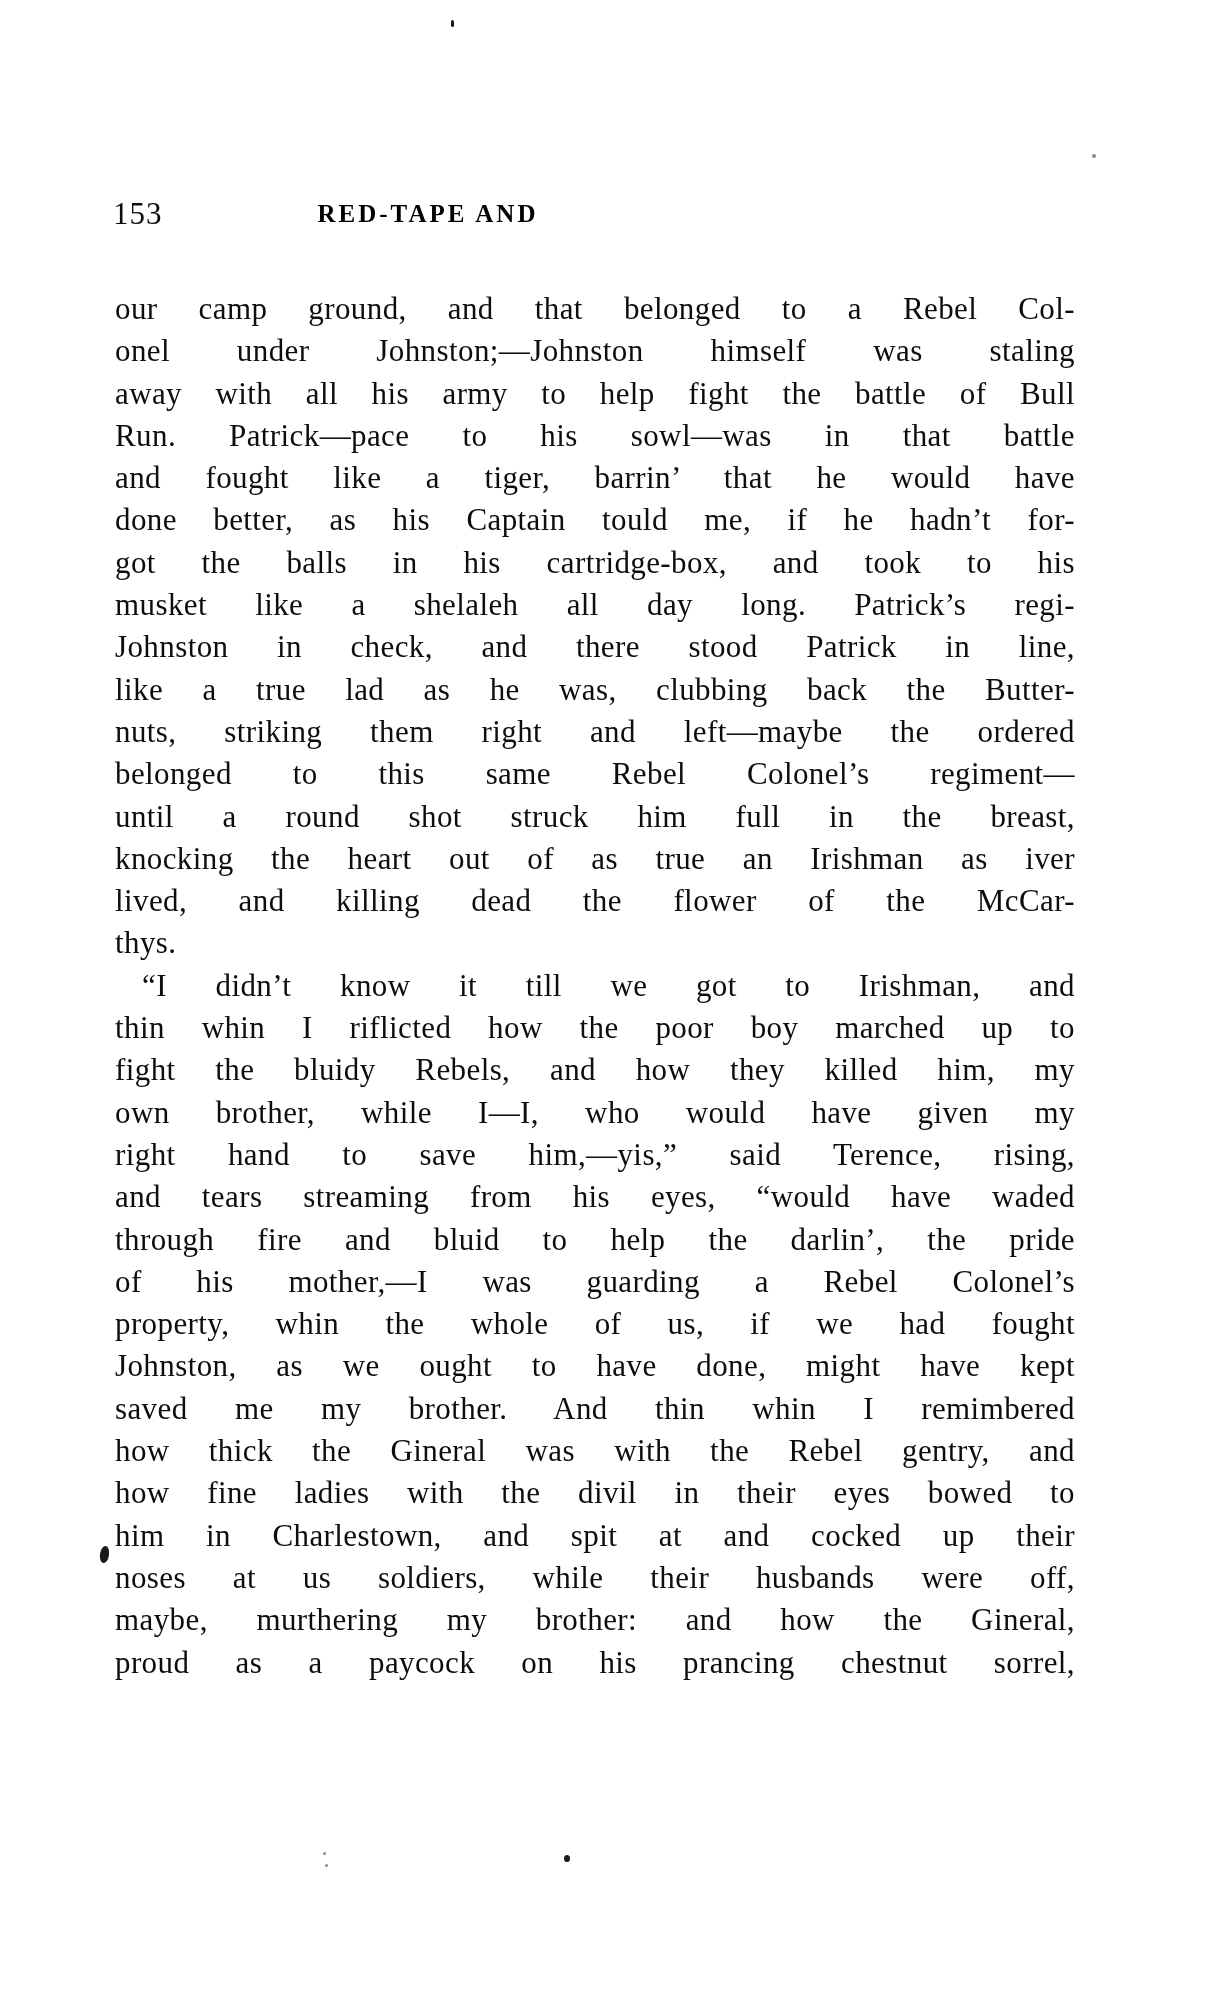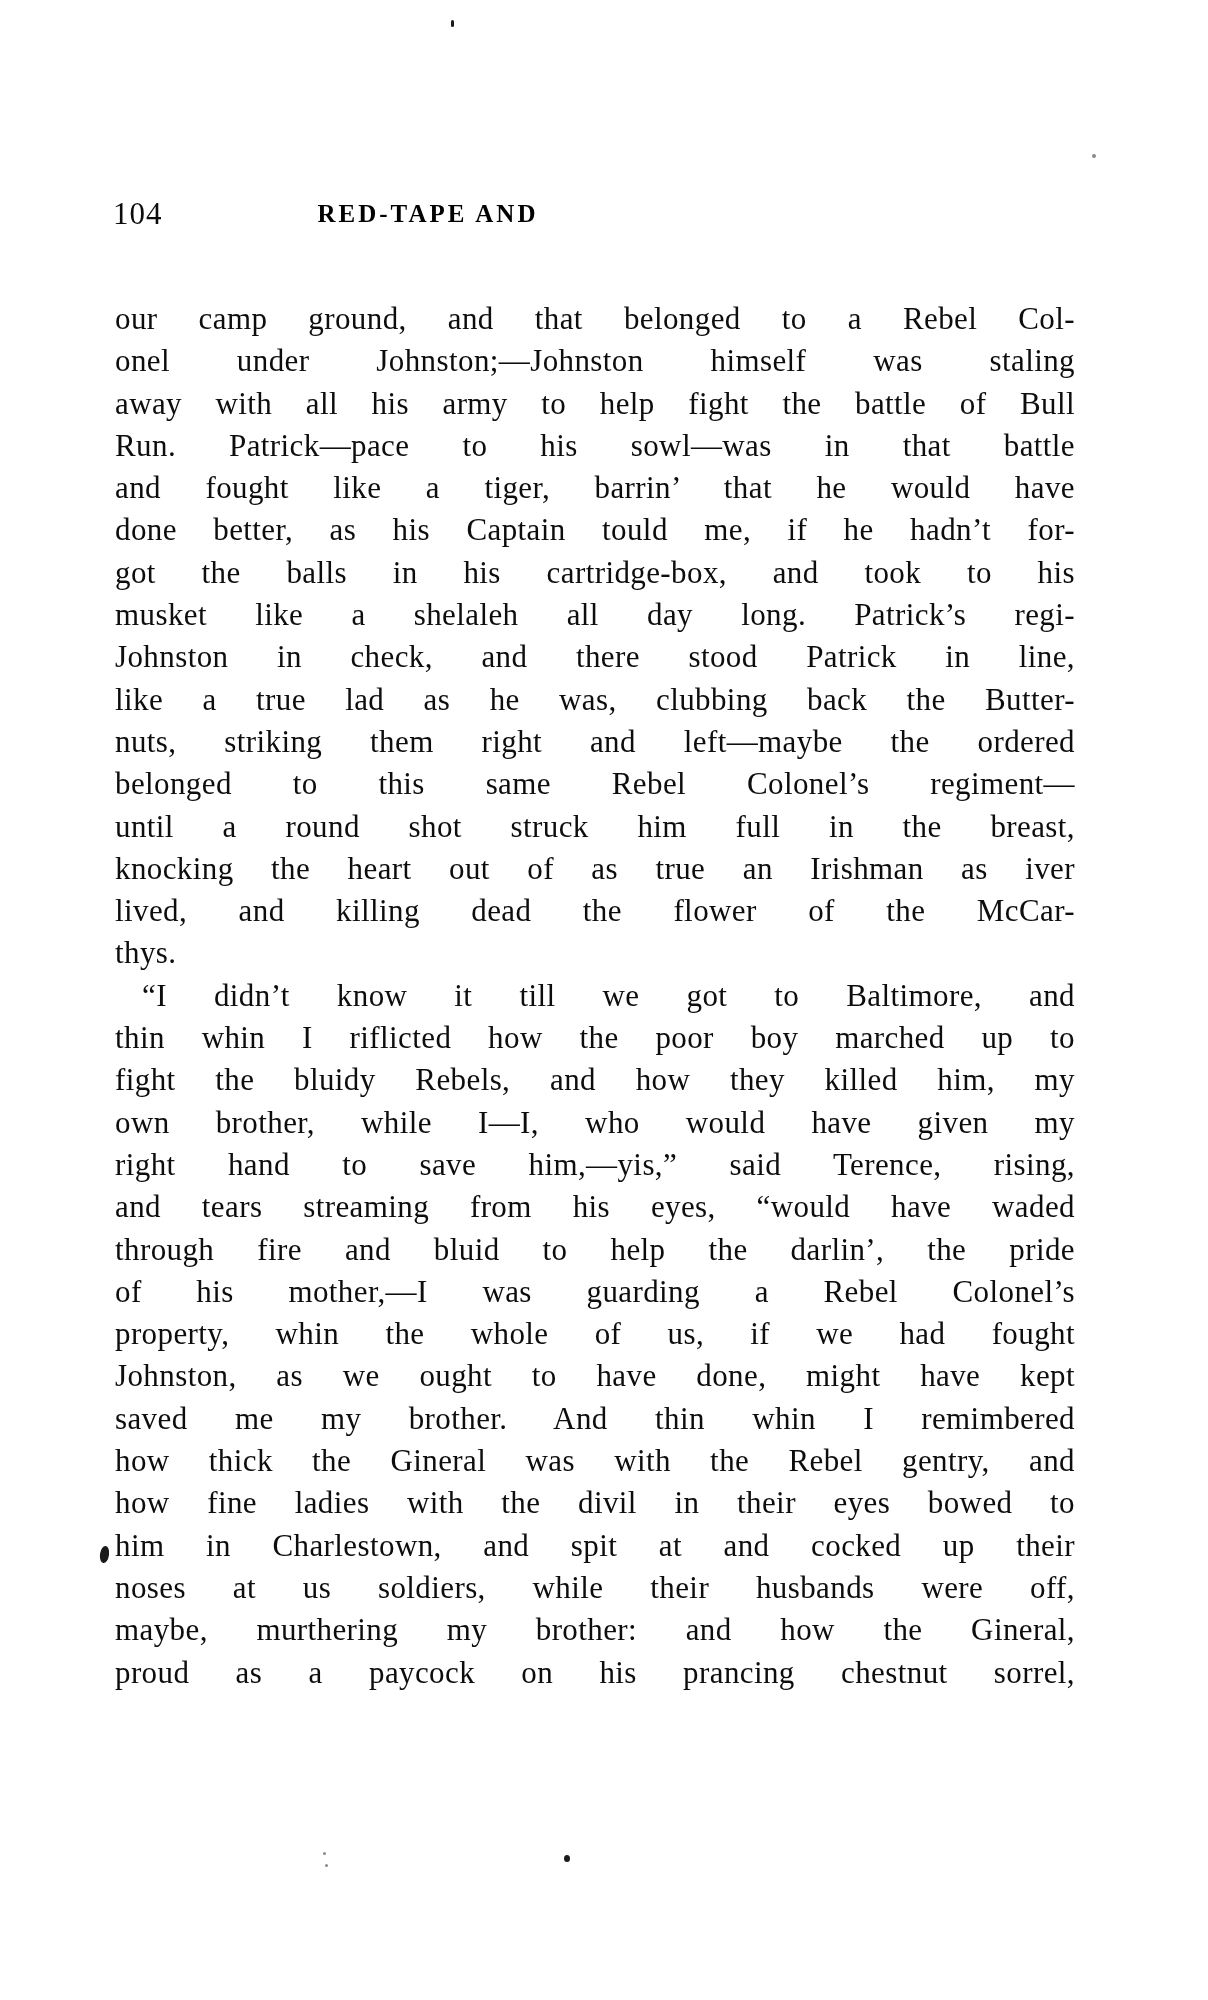--- a/index.html
+++ b/index.html
@@ -36,21 +36,20 @@
     color: #000000;
   }
   .body-text {
     position: absolute;
     left: 115px;
     top: 288px;
     width: 960px;
     font-size: 31px;
     letter-spacing: 0.4px;
     color: #0d0d0d;
-    margin-top: 10px;
   }
   .line {
     height: 42.3px;
     line-height: 42.3px;
     text-align: justify;
     text-align-last: justify;
     white-space: nowrap;
     white-space: normal;
   }
   .line.nojust {
@@ -64,42 +63,42 @@
     background: #1a1a1a;
     border-radius: 50%;
   }
   .speck.faint { background: #8a8a8a; }
 </style>
 </head>
 <body>
 
 <div class="page">
 
-  <span class="page-number">104</span>
+  <span class="page-number">153</span>
 
   <span class="running-header">RED-TAPE AND</span>
 
   <div class="body-text">
       <div class="line">our camp ground, and that belonged to a Rebel Col-</div>
       <div class="line">onel under Johnston;—Johnston himself was staling</div>
       <div class="line">away with all his army to help fight the battle of Bull</div>
       <div class="line">Run. Patrick—pace to his sowl—was in that battle</div>
       <div class="line">and fought like a tiger, barrin’ that he would have</div>
       <div class="line">done better, as his Captain tould me, if he hadn’t for-</div>
       <div class="line">got the balls in his cartridge-box, and took to his</div>
       <div class="line">musket like a shelaleh all day long. Patrick’s regi-</div>
       <div class="line">Johnston in check, and there stood Patrick in line,</div>
       <div class="line">like a true lad as he was, clubbing back the Butter-</div>
       <div class="line">nuts, striking them right and left—maybe the ordered</div>
       <div class="line">belonged to this same Rebel Colonel’s regiment—</div>
       <div class="line">until a round shot struck him full in the breast,</div>
       <div class="line">knocking the heart out of as true an Irishman as iver</div>
       <div class="line">lived, and killing dead the flower of the McCar-</div>
       <div class="line nojust">thys.</div>
-      <div class="line indent">“I didn’t know it till we got to Baltimore, and</div>
+      <div class="line indent">“I didn’t know it till we got to Irishman, and</div>
       <div class="line">thin whin I riflicted how the poor boy marched up to</div>
       <div class="line">fight the bluidy Rebels, and how they killed him, my</div>
       <div class="line">own brother, while I—I, who would have given my</div>
       <div class="line">right hand to save him,—yis,” said Terence, rising,</div>
       <div class="line">and tears streaming from his eyes, “would have waded</div>
       <div class="line">through fire and bluid to help the darlin’, the pride</div>
       <div class="line">of his mother,—I was guarding a Rebel Colonel’s</div>
       <div class="line">property, whin the whole of us, if we had fought</div>
       <div class="line">Johnston, as we ought to have done, might have kept</div>
       <div class="line">saved me my brother. And thin whin I remimbered</div>

